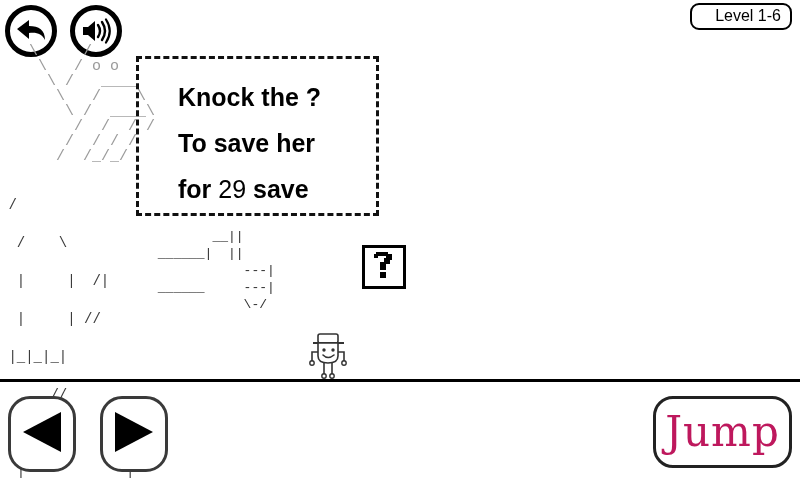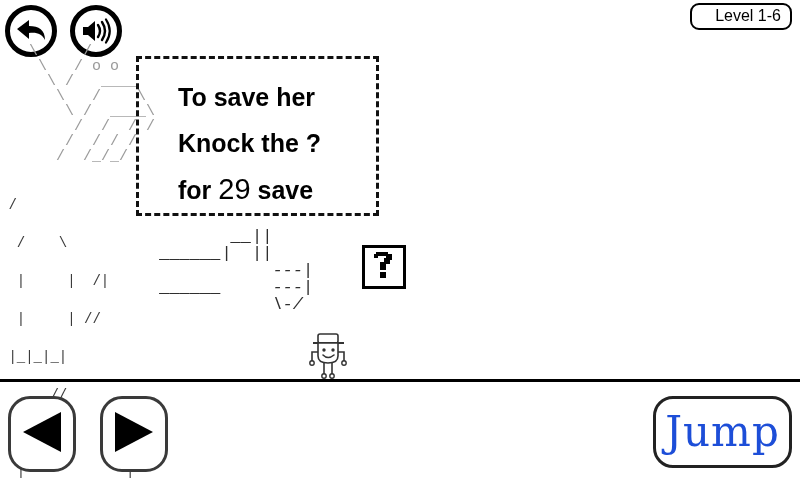--- a/index.html
+++ b/index.html
@@ -76,23 +76,22 @@
     left: 0px;
     top: 196px;
     color: #3b3b3b;
     font-size: 14px;
     line-height: 19px;
   }
   #monster-arm {
     left: 150px;
     top: 228px;
     color: #2f2f2f;
-    font-size: 17px;
+    font-size: 13px;
     line-height: 17px;
-    font-style: italic;
   }
 
   
   #speech-bubble {
     position: absolute;
     left: 136px;
     top: 56px;
     width: 243px;
     height: 160px;
     border: 3px dashed #111111;
@@ -108,21 +107,21 @@
   }
   .bubble-line {
     font-family: "Liberation Sans", sans-serif;
     font-weight: bold;
     font-size: 25px;
     line-height: 46px;
     white-space: nowrap;
   }
   .count-num {
     font-weight: normal;
-    font-size: 29px;
+    font-size: 25px;
   }
 
   
   #question-block {
     position: absolute;
     left: 362px;
     top: 245px;
     width: 44px;
     height: 44px;
     border: 3px solid #000000;
@@ -182,21 +181,21 @@
     box-sizing: border-box;
     display: flex;
     align-items: center;
     justify-content: center;
     cursor: pointer;
   }
   #jump-label {
     font-family: "DejaVu Serif", serif;
     font-size: 42px;
     line-height: 46px;
-    color: #1d4ed8;
+    color: #be185d;
     letter-spacing: 1px;
   }
 </style>
 </head>
 <body>
 
 <div id="screen">
 
   <div class="circle-btn" id="btn-back">
     <span>
@@ -245,22 +244,22 @@
 
 c_c_c_C/  \C_c_c_c</div>
   <div class="ascii" id="monster-arm">        __||
  ______|  ||
             ---|
  ______     ---|
             \-/</div>
 
   <div id="speech-bubble"></div>
   <div id="speech-lines">
+    <div class="bubble-line">Knock the  ?</div>
     <div class="bubble-line">To save her</div>
-    <div class="bubble-line">Knock the  ?</div>
     <div class="bubble-line"><span>for</span> <span class="count-num">29</span> <span>save</span></div>
   </div>
 
   <div id="question-block">
     <span>
       <svg width="24" height="30" viewBox="0 0 12 15" shape-rendering="crispEdges" aria-hidden="true">
         <rect x="2" y="1" width="6" height="2" fill="#000"></rect>
         <rect x="7" y="2" width="3" height="3" fill="#000"></rect>
         <rect x="1" y="2" width="2" height="2" fill="#000"></rect>
         <rect x="6" y="4" width="3" height="3" fill="#000"></rect>

